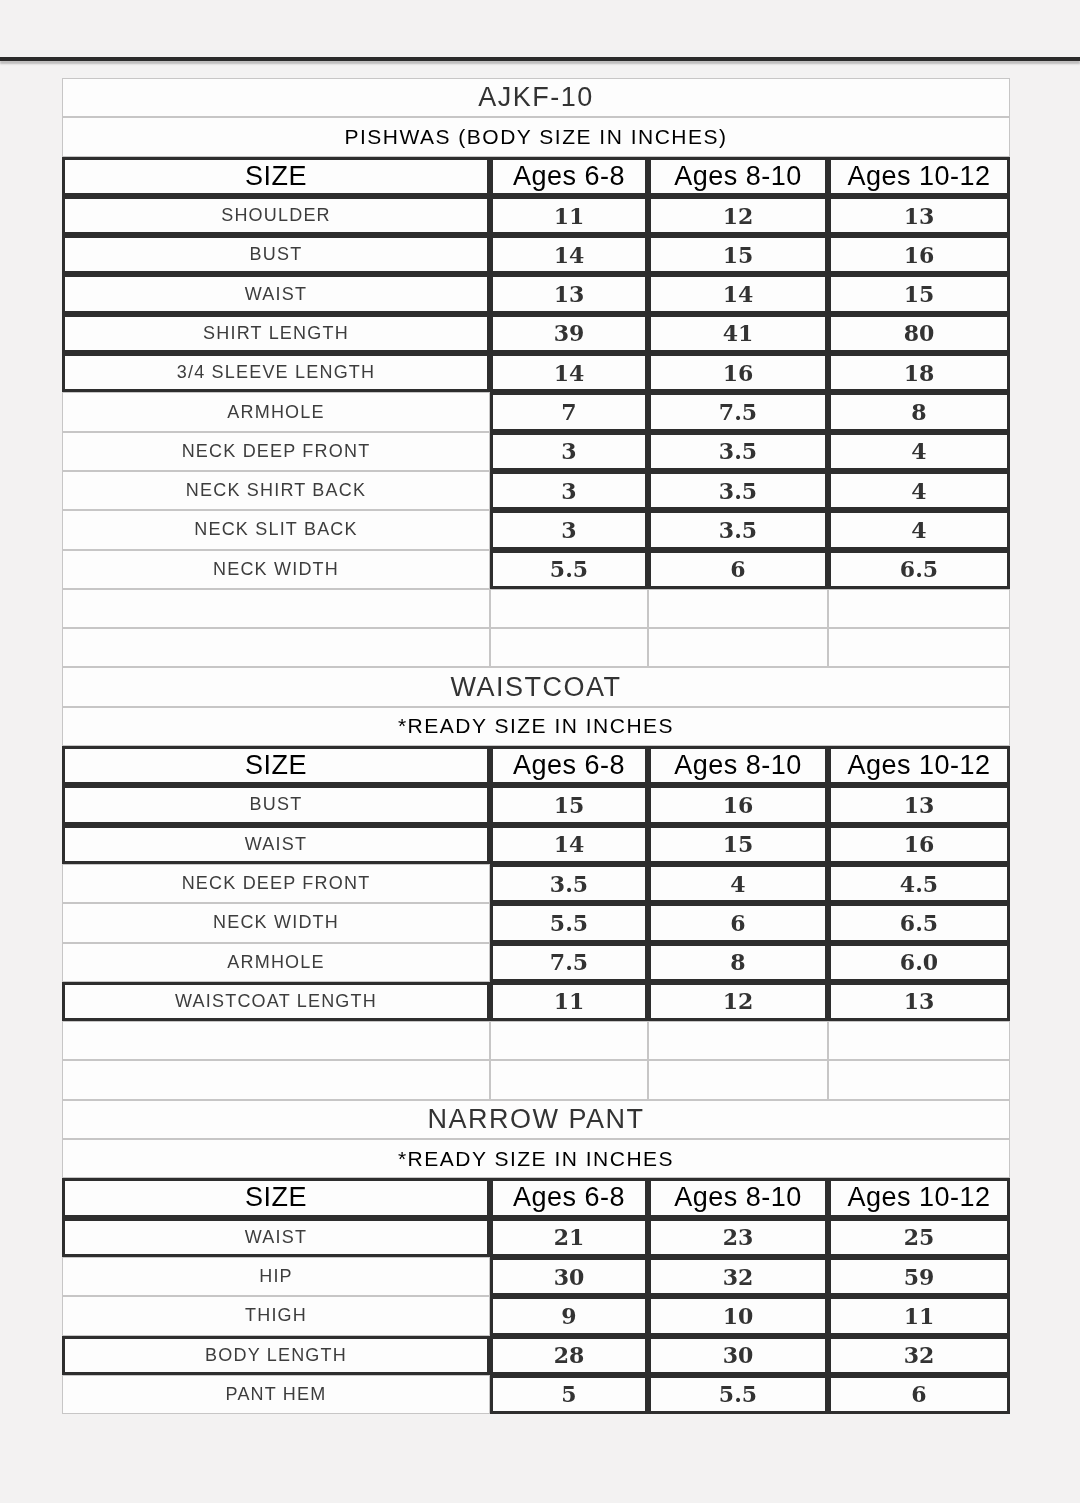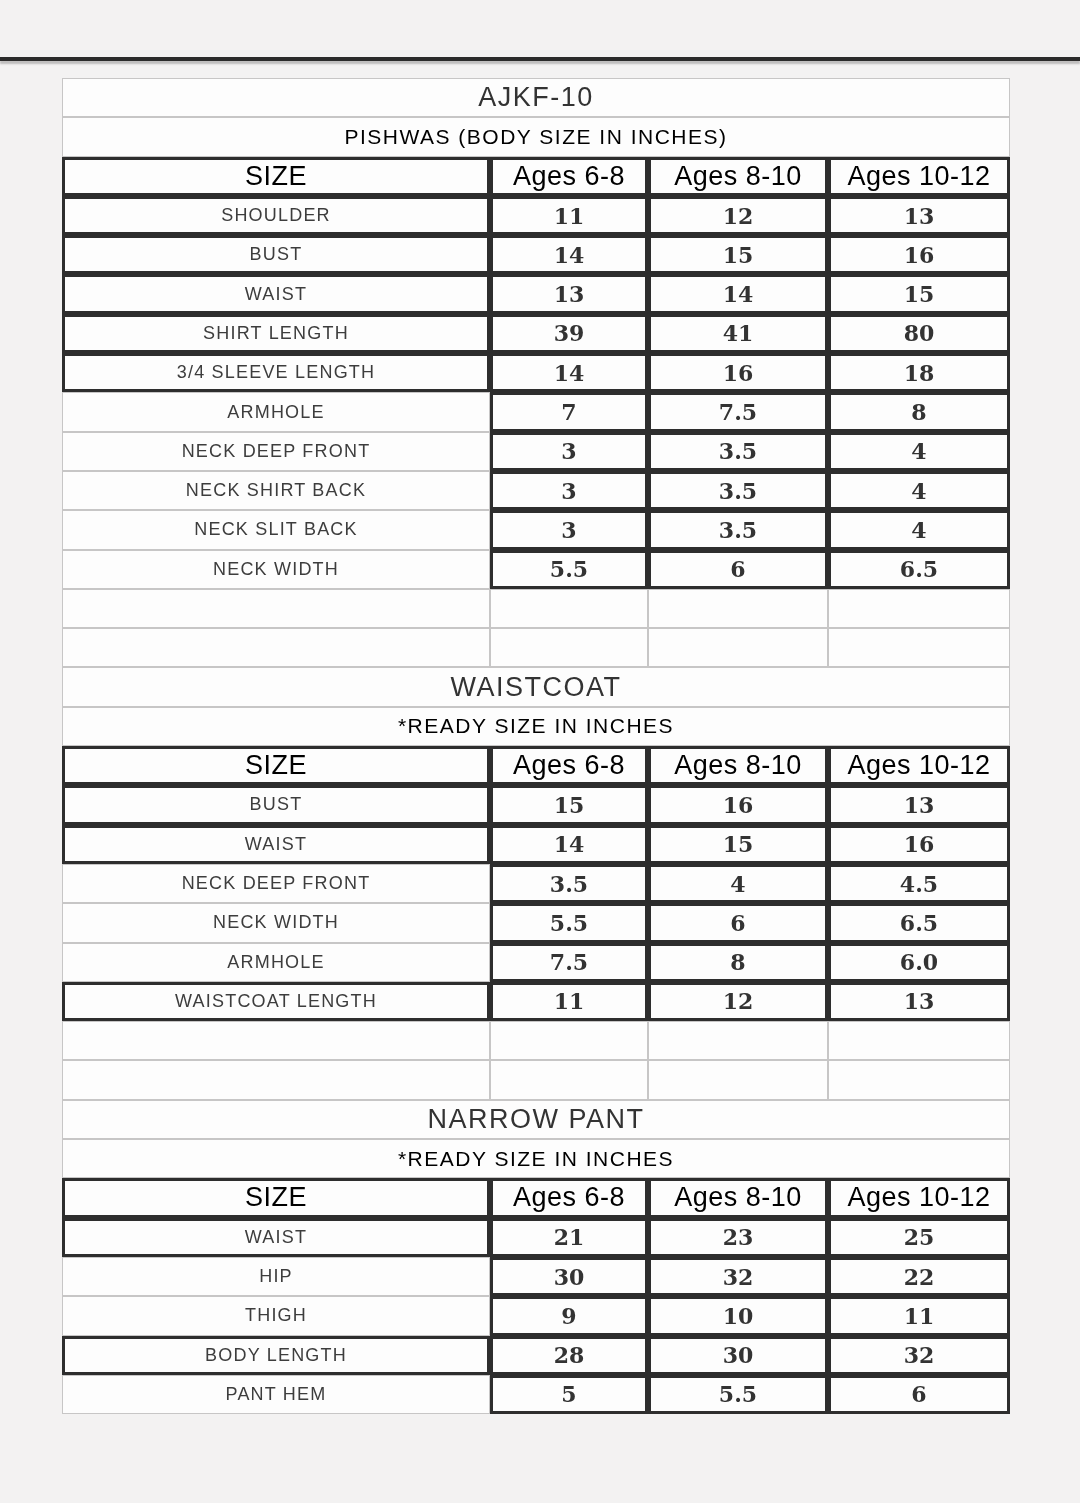--- a/index.html
+++ b/index.html
@@ -283,21 +283,21 @@
         </div><div class="cell heavy">
           <span class="value-text">25</span>
         </div></div>
       <div class="row"><div class="cell thin">
           <span class="label-text">HIP</span>
         </div><div class="cell heavy">
           <span class="value-text">30</span>
         </div><div class="cell heavy">
           <span class="value-text">32</span>
         </div><div class="cell heavy">
-          <span class="value-text">22</span>
+          <span class="value-text">59</span>
         </div></div>
       <div class="row"><div class="cell thin">
           <span class="label-text">THIGH</span>
         </div><div class="cell heavy">
           <span class="value-text">9</span>
         </div><div class="cell heavy">
           <span class="value-text">10</span>
         </div><div class="cell heavy">
           <span class="value-text">11</span>
         </div></div>

